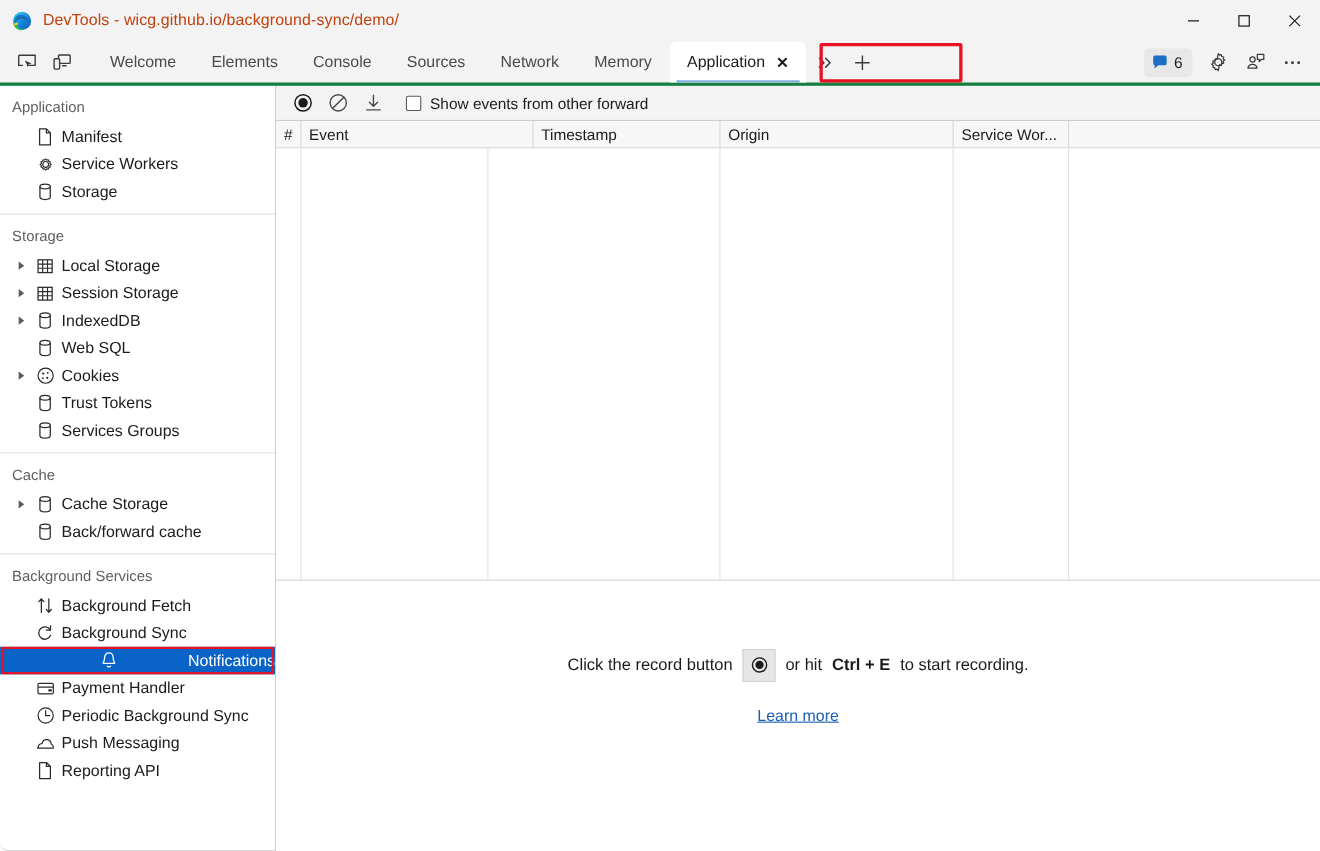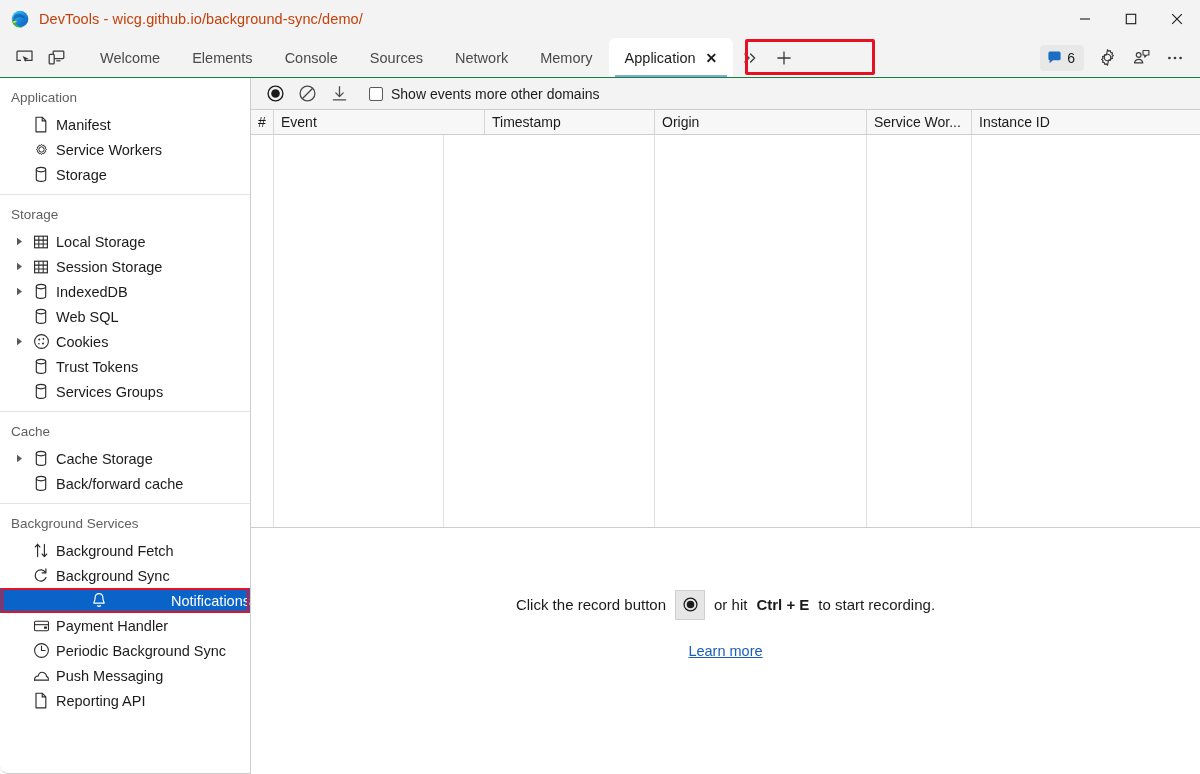--- a/index.html
+++ b/index.html
@@ -36,21 +36,21 @@
     width: 46px; height: 38px;
     display: flex; align-items: center; justify-content: center;
     color: #1b1b1b;
   }
 
   
   .tabstrip {
     height: 40px; min-height: 40px;
     display: flex; align-items: stretch;
     background: #f3f3f3;
-    border-bottom: 1px solid #15803d;
+    border-bottom: 3px solid #15803d;
     position: relative;
   }
   .tool-icon-btn {
     width: 32px; display: flex; align-items: center; justify-content: center;
     color: #3b3b3b;
   }
   .tool-icon-btn:first-child { margin-left: 8px; }
   .tabs { display: flex; align-items: stretch; margin-left: 12px; }
   .tab {
     display: flex; align-items: center; justify-content: center;
@@ -576,31 +576,30 @@
           </svg>
         </div>
         <div class="pt-btn">
           <svg width="19" height="19" viewBox="0 0 19 19">
             <path d="M9.5 2.6v9.8M5.8 8.9l3.7 3.7 3.7-3.7" stroke="#4a4a4a" stroke-width="1.3" fill="none" stroke-linecap="round" stroke-linejoin="round"></path>
             <path d="M3.4 15.9h12.2" stroke="#4a4a4a" stroke-width="1.3" stroke-linecap="round"></path>
           </svg>
         </div>
         <label class="pt-check">
           <span class="checkbox"></span>
-          <span>Show events more other domains</span>
+          <span>Show events from other forward</span>
         </label>
       </div>
 
       <div class="grid-head">
         <div class="gh-cell num" style="width:23px">#</div>
         <div class="gh-cell" style="width:211px">Event</div>
         <div class="gh-cell" style="width:170px">Timestamp</div>
         <div class="gh-cell" style="width:212px">Origin</div>
         <div class="gh-cell" style="width:105px">Service Wor...</div>
-        <div class="gh-cell last" style="flex:1 1 auto">Instance ID</div>
       </div>
 
       <div class="grid-body">
         <div class="gb-col" style="width:23px"></div>
         <div class="gb-col" style="width:170px"></div>
         <div class="gb-col" style="width:211px"></div>
         <div class="gb-col" style="width:212px"></div>
         <div class="gb-col" style="width:105px"></div>
         <div class="gb-col last" style="flex:1 1 auto"></div>
       </div>

